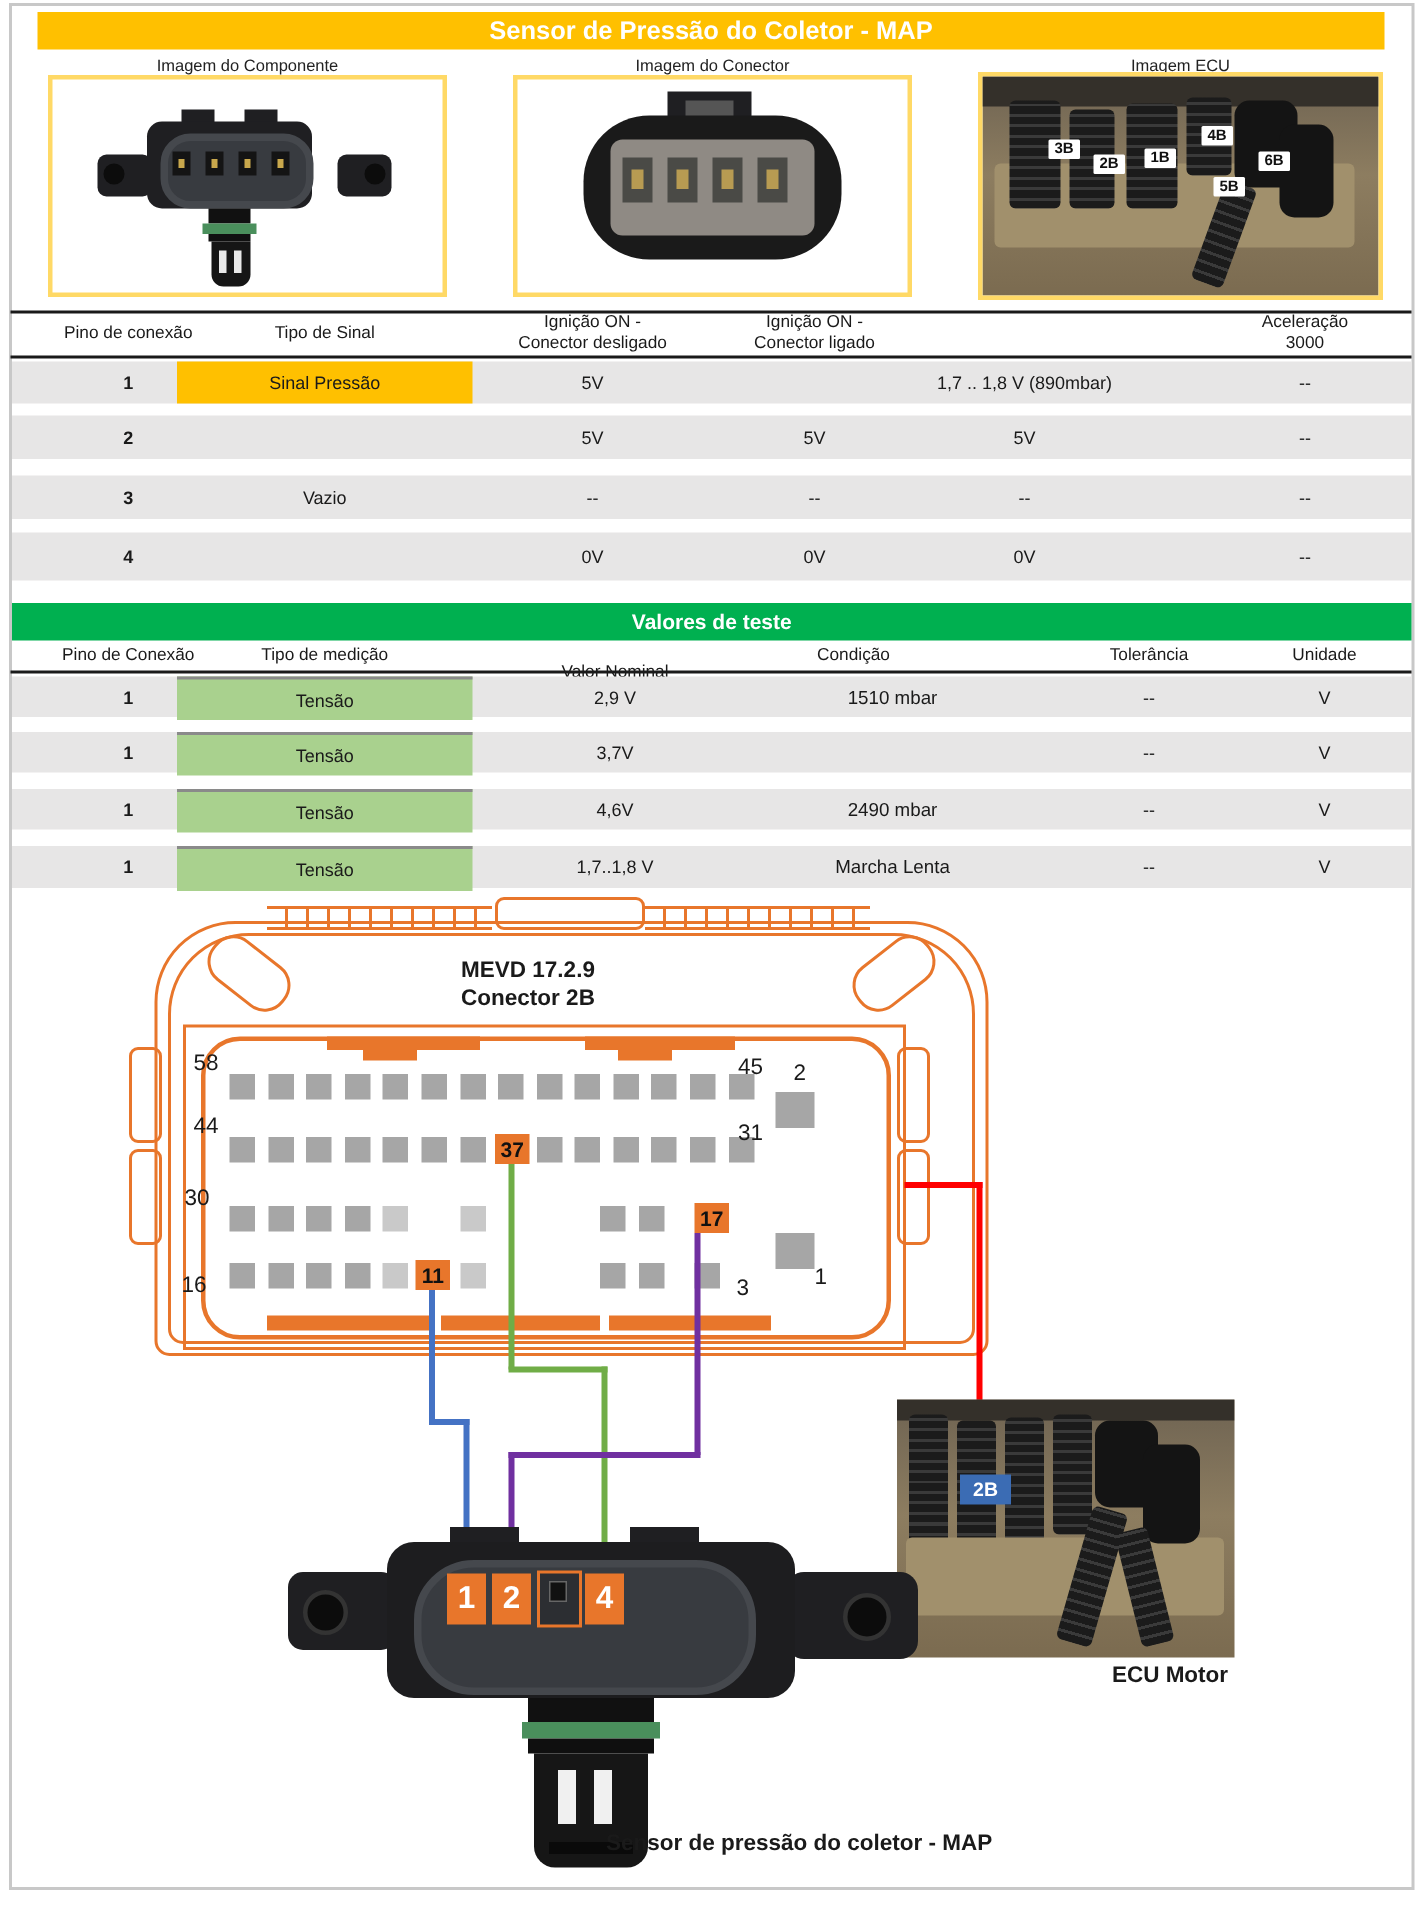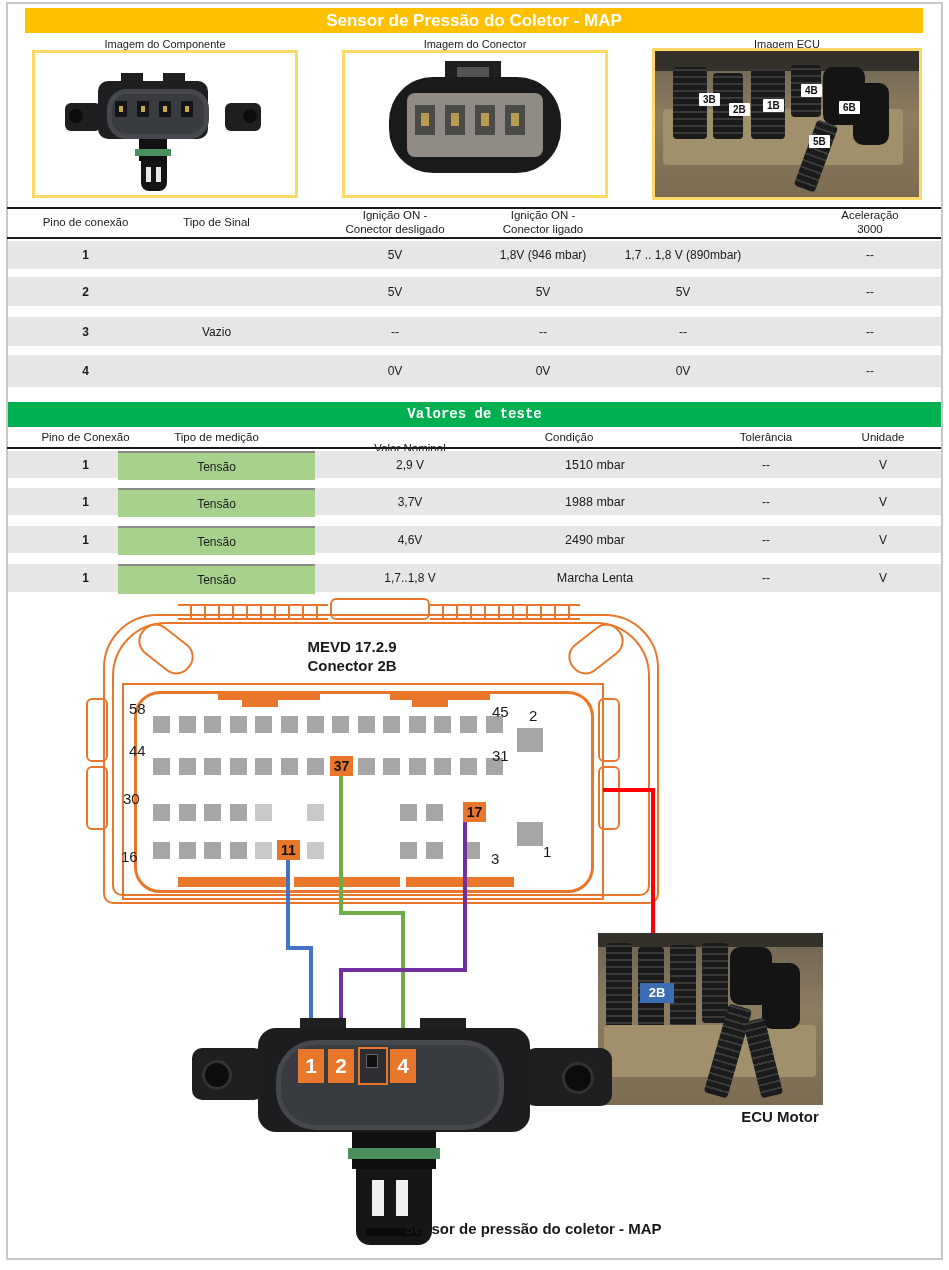--- a/index.html
+++ b/index.html
@@ -20,21 +20,21 @@
   .c-sig{left:110px;width:197px;}
   .c3{left:292px;width:190px;}
   .c4{left:440px;width:190px;}
   .c5{left:580px;width:190px;}
   .c6{left:787px;width:150px;}
   .t-nom{left:307px;width:190px;}
   .t-cond{left:492px;width:190px;font-size:12.5px;text-align:center;}
   .t-tol{left:663px;width:190px;}
   .t-unit{left:815px;width:120px;}
   .greenbar{position:absolute;left:8px;width:933px;height:25px;color:#fff;font-weight:bold;
-            font-size:14px;text-align:center;line-height:25px;font-family:Liberation Mono, monospace;}
+            font-size:14px;text-align:center;line-height:25px;}
   .typecell{border-top:2px solid #8a8a8a;}
   
   .shell{position:absolute;border:2px solid #E8762B;border-radius:54px 54px 10px 10px;}
   .innerrect{position:absolute;border:2px solid #E8762B;}
   .innerround{position:absolute;border:3px solid #E8762B;border-radius:26px;}
   .comb{position:absolute;height:12px;border-top:2px solid #E8762B;border-bottom:2px solid #E8762B;
         background:repeating-linear-gradient(90deg,transparent 0 12px,#E8762B 12px 14px);}
   .keybar{position:absolute;background:#E8762B;}
   .earslot{position:absolute;width:56px;height:30px;border:2px solid #E8762B;border-radius:16px;}
   .latch{position:absolute;border:2px solid #E8762B;border-radius:6px;}
@@ -123,39 +123,39 @@
     <div class="conn-ribbed" style="left:58px;top:22px;width:30px;height:66px"></div>
     <div class="conn-ribbed" style="left:96px;top:18px;width:34px;height:70px"></div>
     <div class="conn-ribbed" style="left:136px;top:14px;width:30px;height:52px"></div>
     <div class="cyl" style="left:168px;top:16px;width:42px;height:58px"></div>
     <div class="cyl" style="left:198px;top:32px;width:36px;height:62px"></div>
     <div class="conn-ribbed" style="left:150px;top:70px;width:22px;height:70px;transform:rotate(20deg)"></div>
     <div class="chip" style="left:44px;top:42px">3B</div>
     <div class="chip" style="left:74px;top:52px">2B</div>
     <div class="chip" style="left:108px;top:48px">1B</div>
     <div class="chip" style="left:146px;top:33px">4B</div>
-    <div class="chip" style="left:154px;top:84px">5B</div>
+    <div class="chip" style="left:154px;top:67px">5B</div>
     <div class="chip" style="left:184px;top:50px">6B</div>
   </div>
 
   <div class="hline" style="top:207px;height:2px"></div>
   <div class="hcell" style="left:8px;top:209px;width:155px;height:27px">Pino de conexão</div>
   <div class="hcell" style="left:118px;top:209px;width:197px;height:27px">Tipo de Sinal</div>
   <div class="hcell" style="left:300px;top:209px;width:190px;height:27px">Ignição ON -
 Conector desligado</div>
   <div class="hcell" style="left:448px;top:209px;width:190px;height:27px">Ignição ON -
 Conector ligado</div>
   <div class="hcell" style="left:795px;top:209px;width:150px;height:27px">Aceleração
 3000</div>
   <div class="hline" style="top:237px;height:2px"></div>
 
   <div class="trow" style="top:241px;height:28px">
     <div class="cell c-pin">1</div>
+    <div class="cell c-sig" style="background: rgb(255, 192, 0); color: rgb(26, 26, 26);">Sinal Pressão</div>
     <div class="cell c3">5V</div>
-    <div class="cell c4">1,8V (946 mbar)</div>
     <div class="cell c5">1,7 .. 1,8 V (890mbar)</div>
     <div class="cell c6">--</div>
   </div>
   <div class="trow" style="top:277px;height:29px">
     <div class="cell c-pin">2</div>
     <div class="cell c3">5V</div>
     <div class="cell c4">5V</div>
     <div class="cell c5">5V</div>
     <div class="cell c6">--</div>
   </div>
@@ -190,21 +190,20 @@
     <div class="cell c-sig typecell" style="background: rgb(169, 209, 142);">Tensão</div>
     <div class="cell t-nom">2,9 V</div>
     <div class="cell t-cond">1510 mbar</div>
     <div class="cell t-tol">--</div>
     <div class="cell t-unit">V</div>
   </div>
   <div class="trow" style="top:488px;height:27px">
     <div class="cell c-pin">1</div>
     <div class="cell c-sig typecell" style="background: rgb(169, 209, 142);">Tensão</div>
     <div class="cell t-nom">3,7V</div>
-    <div class="cell t-cond">1988 mbar</div>
     <div class="cell t-tol">--</div>
     <div class="cell t-unit">V</div>
   </div>
   <div class="trow" style="top:526px;height:27px">
     <div class="cell c-pin">1</div>
     <div class="cell c-sig typecell" style="background: rgb(169, 209, 142);">Tensão</div>
     <div class="cell t-nom">4,6V</div>
     <div class="cell t-cond">2490 mbar</div>
     <div class="cell t-tol">--</div>
     <div class="cell t-unit">V</div>

